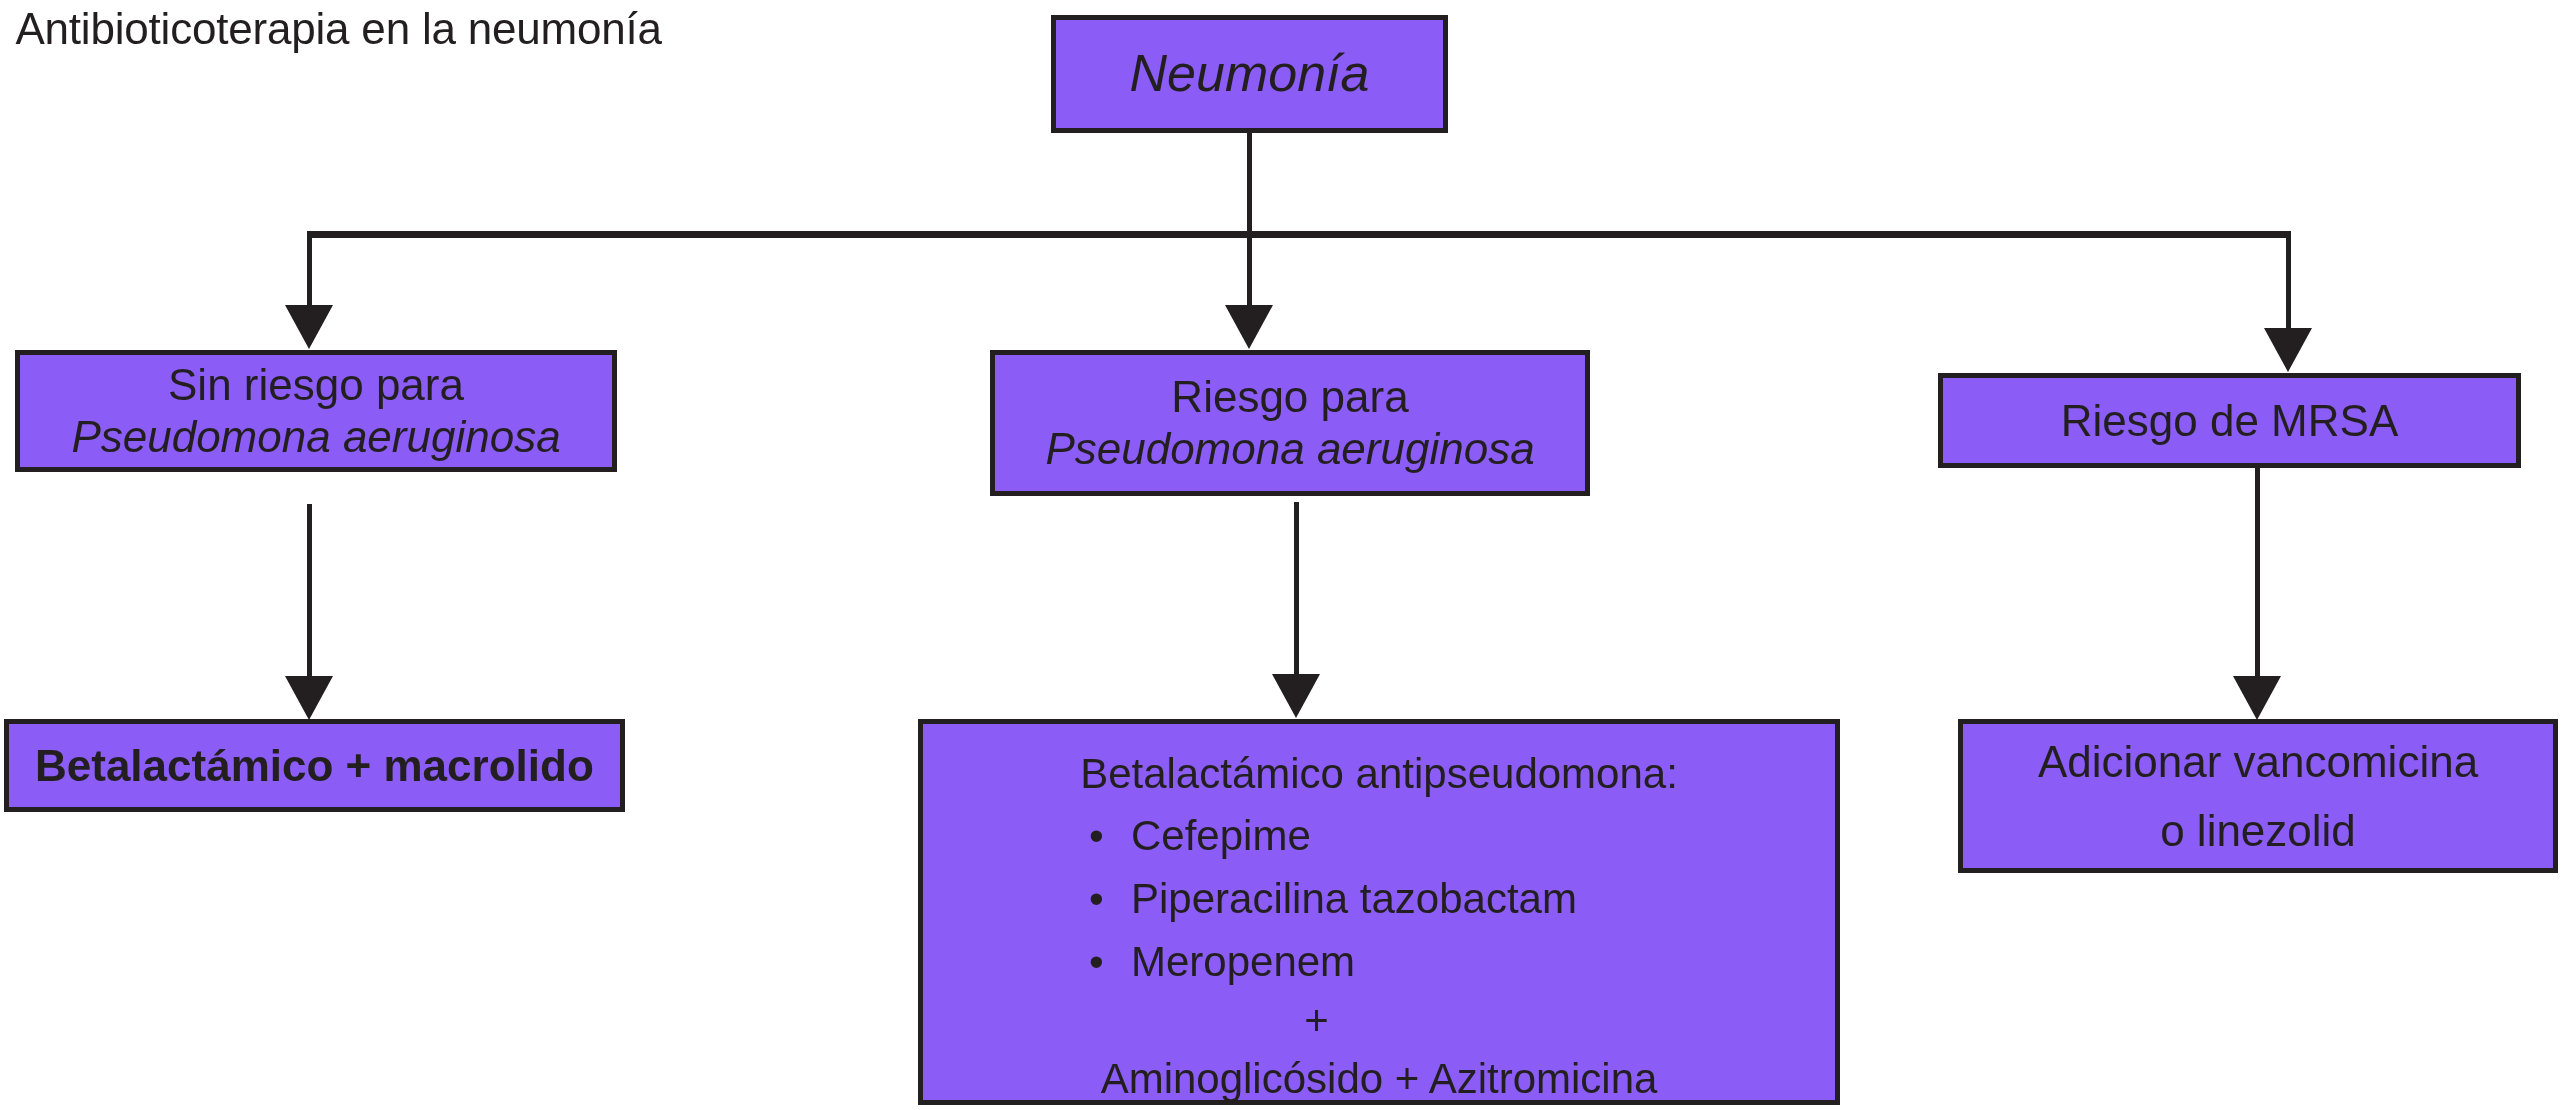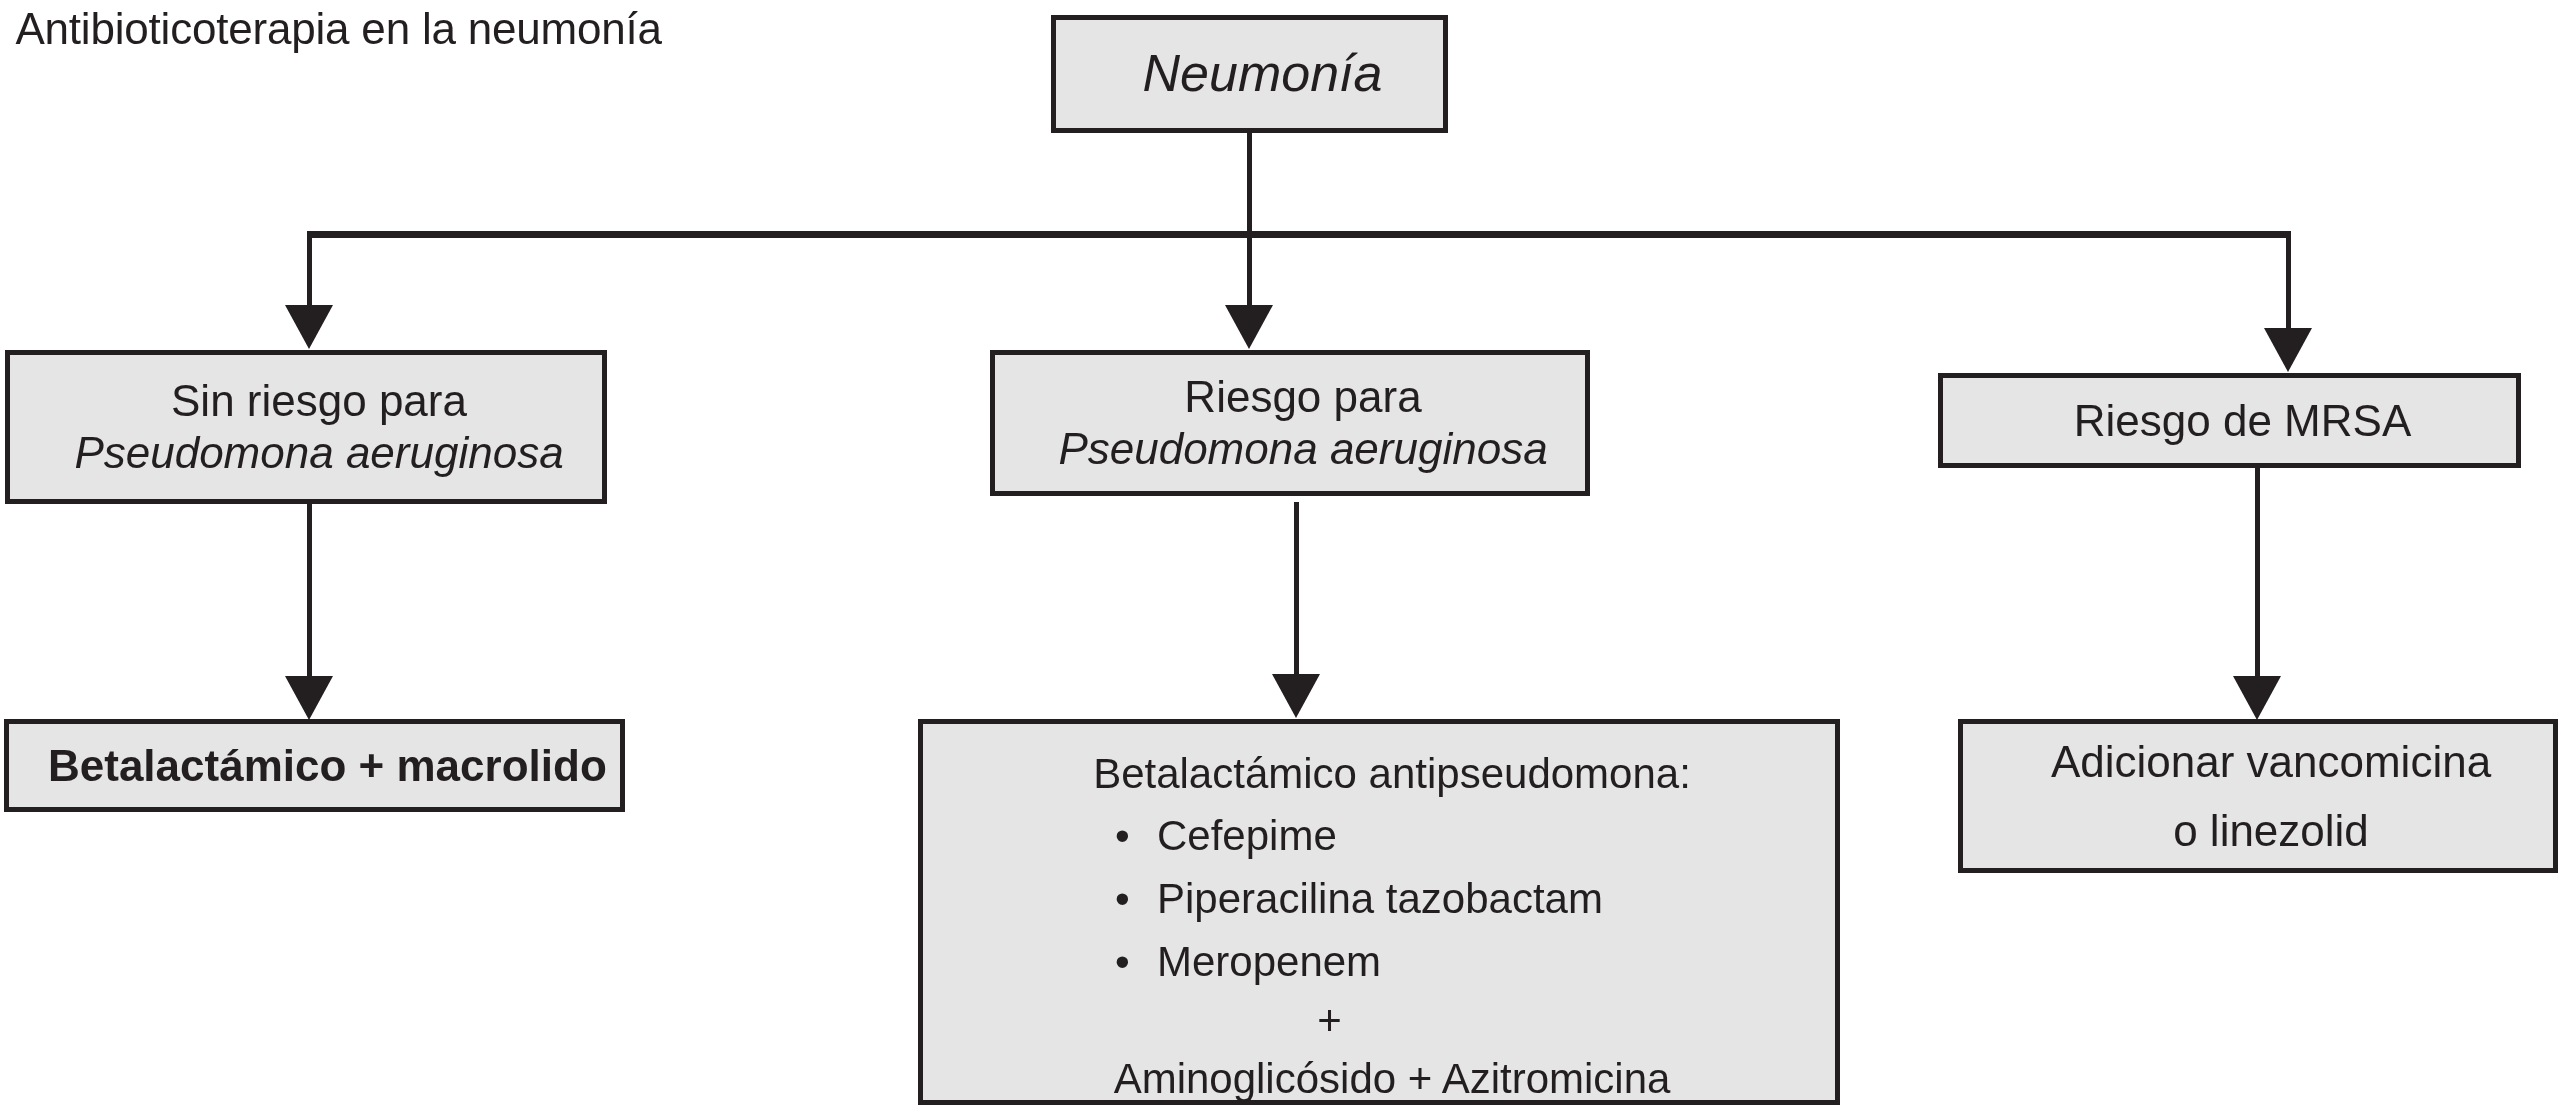--- a/index.html
+++ b/index.html
@@ -26,43 +26,42 @@
     font-size: 44px;
     line-height: 1.05;
     color: #231f20;
     white-space: nowrap;
     letter-spacing: -0.2px;
   }
   .node {
     position: absolute;
     box-sizing: border-box;
     border: 5.8px solid #231f20;
-    background: #e5e5e5;
+    background: #8b5cf6;
     display: flex;
     flex-direction: column;
     align-items: center;
     justify-content: center;
     text-align: center;
     color: #231f20;
     line-height: 1.18;
-    padding-left: 26px;
   }
   .node .line {
     display: block;
     white-space: nowrap;
   }
   .italic { font-style: italic; }
 
   
   #node-root {
     left: 1051px; top: 14.5px; width: 397px; height: 118px;
     font-size: 52px;
   }
   #node-no-pseudomonas-risk {
-    left: 5px; top: 350px; width: 602px; height: 154px;
+    left: 15px; top: 350px; width: 602px; height: 122px;
     font-size: 44px;
   }
   #node-pseudomonas-risk {
     left: 990px; top: 350px; width: 600px; height: 146px;
     font-size: 44px;
   }
   #node-mrsa-risk {
     left: 1938px; top: 373px; width: 583px; height: 95px;
     font-size: 44px;
   }

